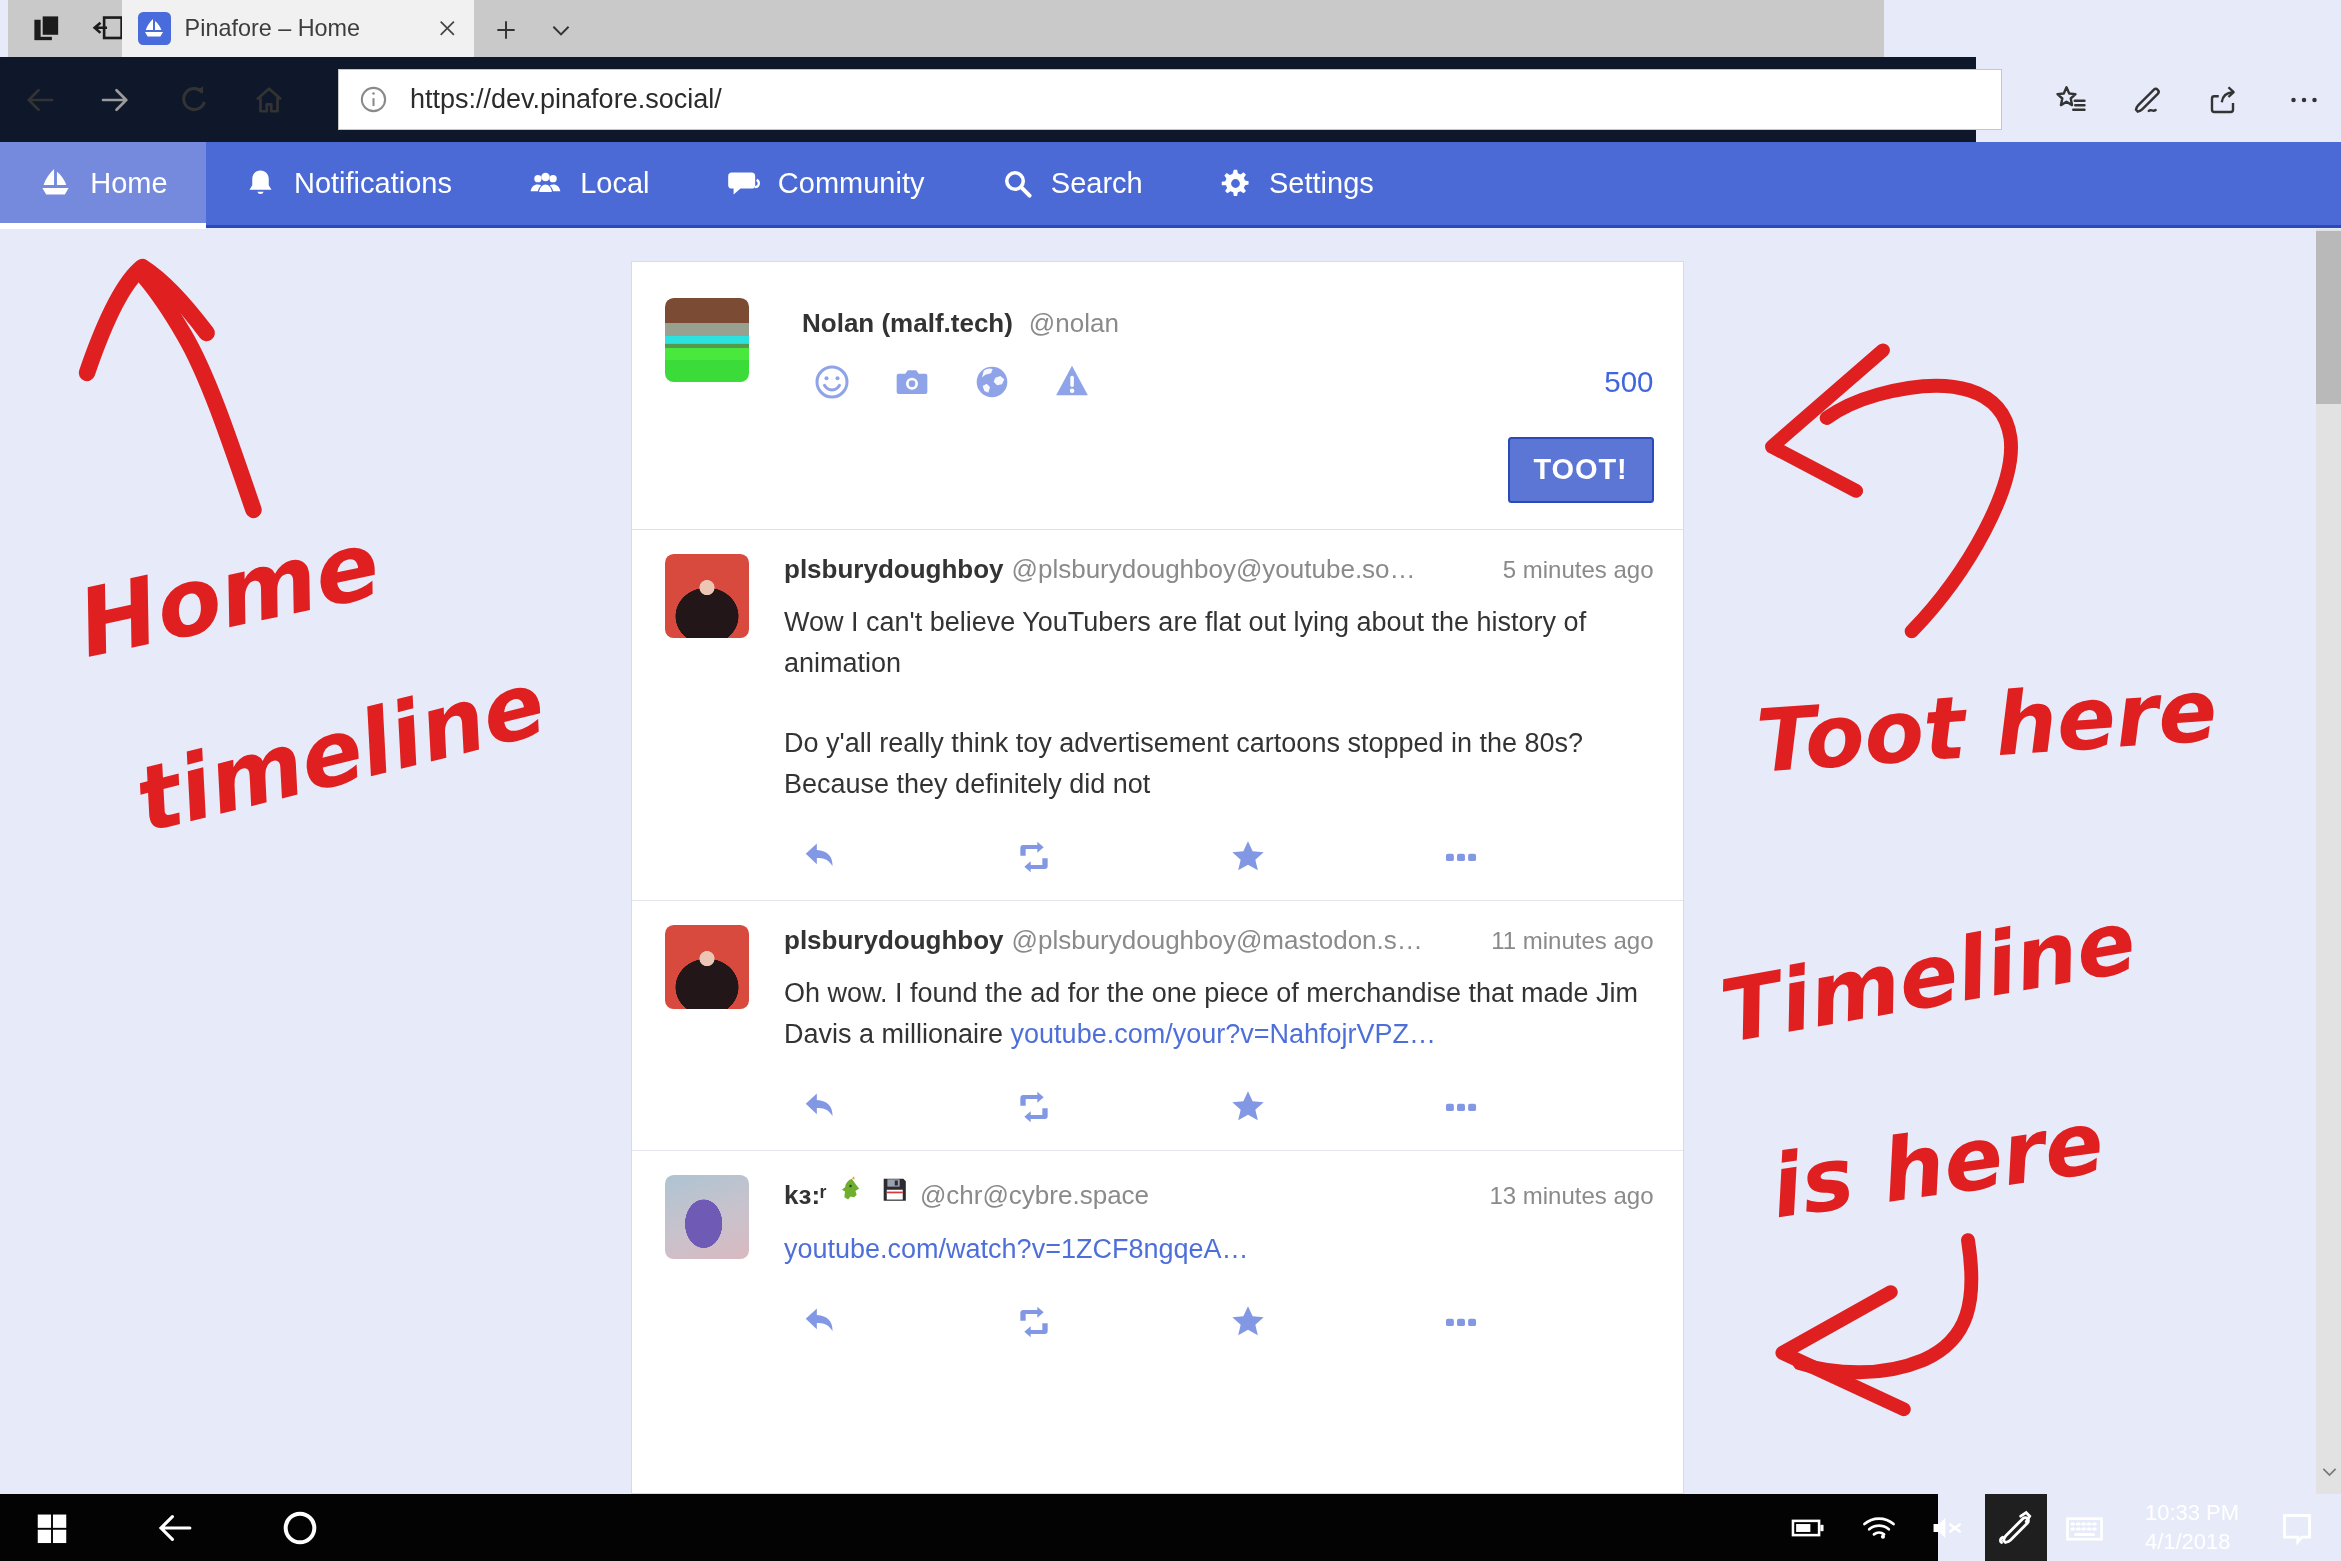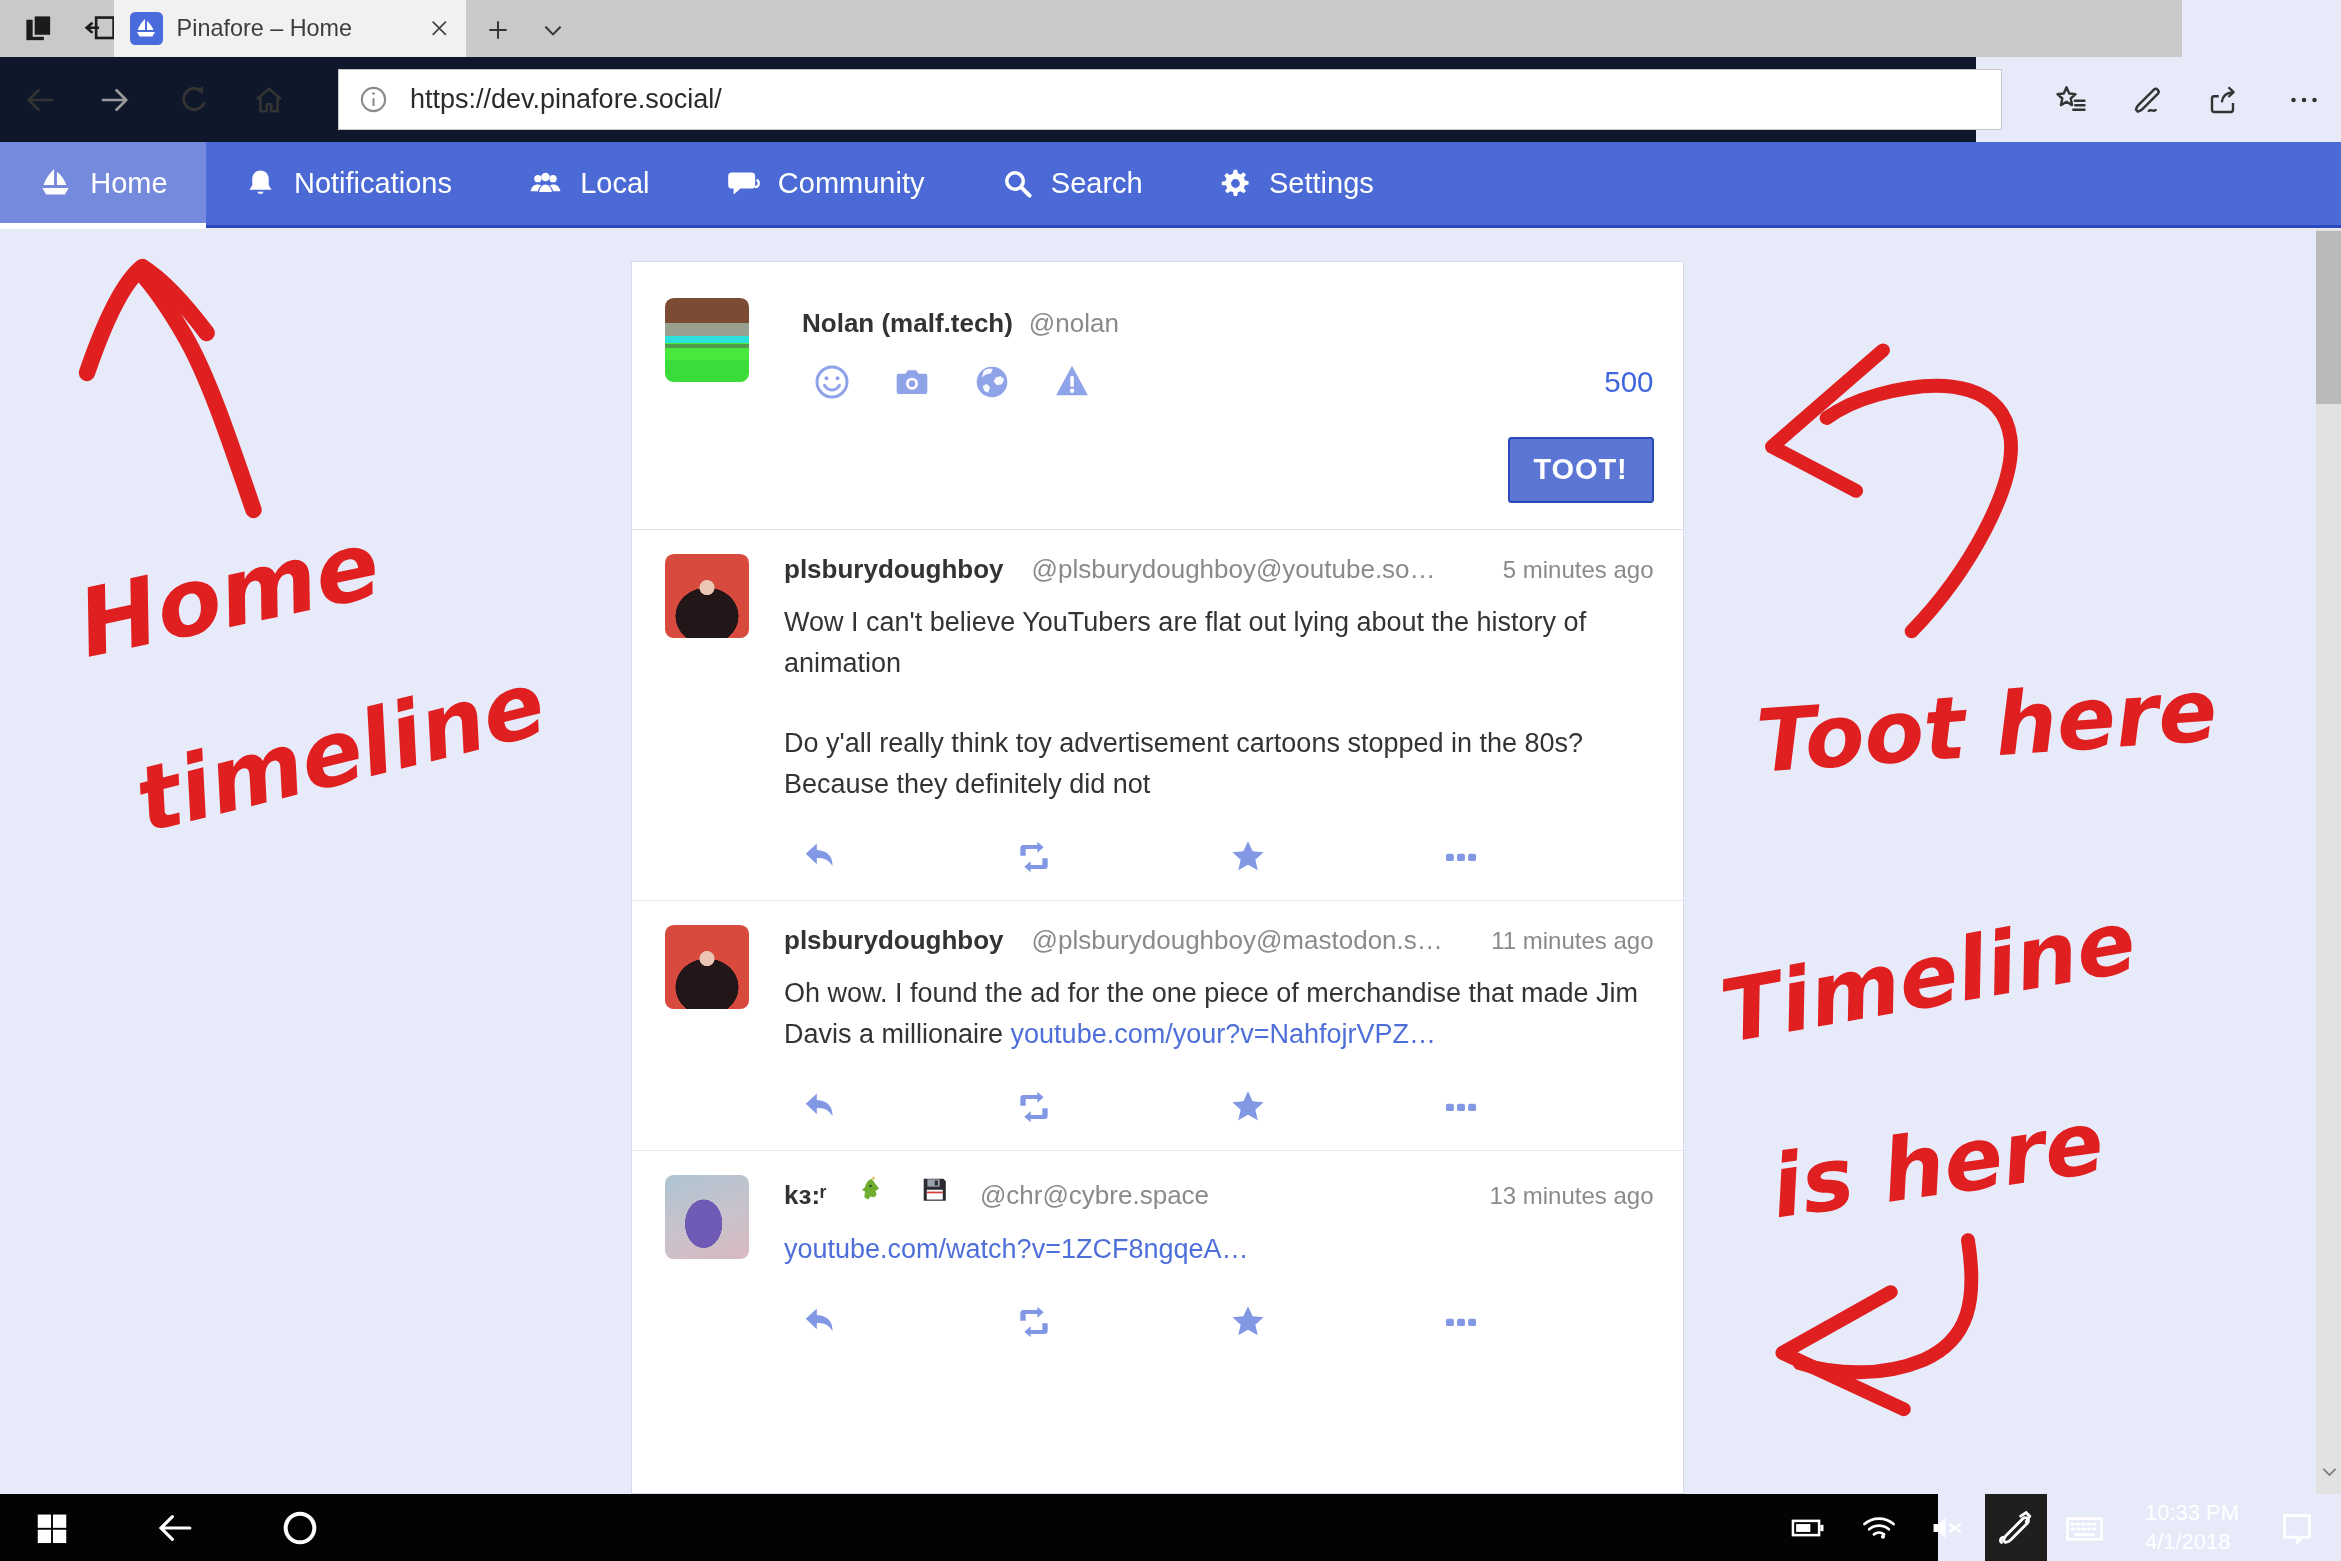--- a/index.html
+++ b/index.html
@@ -1,21 +1,21 @@
 <!DOCTYPE html>
 <html style="font-size:14px"><head>
 <meta charset="utf-8">
 <style>
   html,body{margin:0;padding:0;background:#000;}
   .screen{position:relative;width:2342px;height:1561px;overflow:hidden;
     font-family:"Liberation Sans","DejaVu Sans",sans-serif;background:#e7ebf9;}
   svg{display:block;}
 
   
-  .tabstrip{position:absolute;left:0;top:0;width:2182px;height:57px;background:#c9c9c9;}
+  .tabstrip{position:absolute;left:8px;top:0;width:1876px;height:57px;background:#c9c9c9;}
   .winicon{position:absolute;top:10.4px;width:40px;height:36px;display:flex;align-items:center;justify-content:center;}
   .tab{position:absolute;left:114px;top:0;width:352px;height:57px;background:#f1f1f1;
     display:flex;align-items:center;padding:0 15.6px;box-sizing:border-box;}
   .favicon{width:33px;height:33px;border-radius:5.2px;background:#4a6bdc;display:flex;
     align-items:center;justify-content:center;flex:none;}
   .tab-title{font-size:23.4px;color:#3d3d3d;margin-left:14px;flex:1;white-space:nowrap;overflow:hidden;}
   .tab-close{flex:none;margin-left:8.7px;}
   .strip-btn{position:absolute;top:12px;width:38px;height:35px;display:flex;align-items:center;justify-content:center;}
 
   
@@ -57,21 +57,21 @@
     box-sizing:border-box;font-size:28px;color:#333;padding:17.3px 19px;resize:none;font-family:inherit;}
   textarea.compose-input::placeholder{color:#757575;}
   .tools{display:flex;align-items:center;gap:40px;margin-top:22.6px;padding-left:10.4px;}
   .count{margin-left:auto;color:#3f66dd;font-size:29.5px;}
   .tootrow{display:flex;justify-content:flex-end;margin-top:35px;}
   .toot-btn{width:146px;height:66px;background:#5b76d4;border:2.6px solid #2b4ab8;border-radius:3.5px;
     color:#fff;font-size:29px;font-weight:bold;letter-spacing:0.9px;font-family:inherit;}
 
   .post{display:flex;gap:35px;padding:24px 29.5px 15.6px 33px;border-bottom:0.9px solid #e4e5ef;}
   .p-right{flex:1;min-width:0;}
-  .p-head{display:flex;align-items:baseline;gap:28px;font-size:26px;}
+  .p-head{display:flex;align-items:baseline;gap:8px;font-size:26px;}
   .p-user{font-weight:bold;color:#333;flex:none;}
   .p-handle{color:#8a8a8a;overflow:hidden;text-overflow:ellipsis;white-space:nowrap;min-width:0;}
   .p-time{color:#8a8a8a;font-size:24px;margin-left:auto;flex:none;}
   .p-body{margin-top:17.3px;font-size:27px;color:#333;line-height:1.5;}
   .p-body p{margin:0;}
   .p-body p + p{margin-top:40px;}
   .p-body a{color:#4e6fd9;text-decoration:none;}
   .actions{display:flex;justify-content:space-between;align-items:center;margin-top:33px;padding:0 173px 7px 17.3px;}
   .emoji-ic{display:inline-block;vertical-align:-3.5px;margin:0 2.6px;}
 

